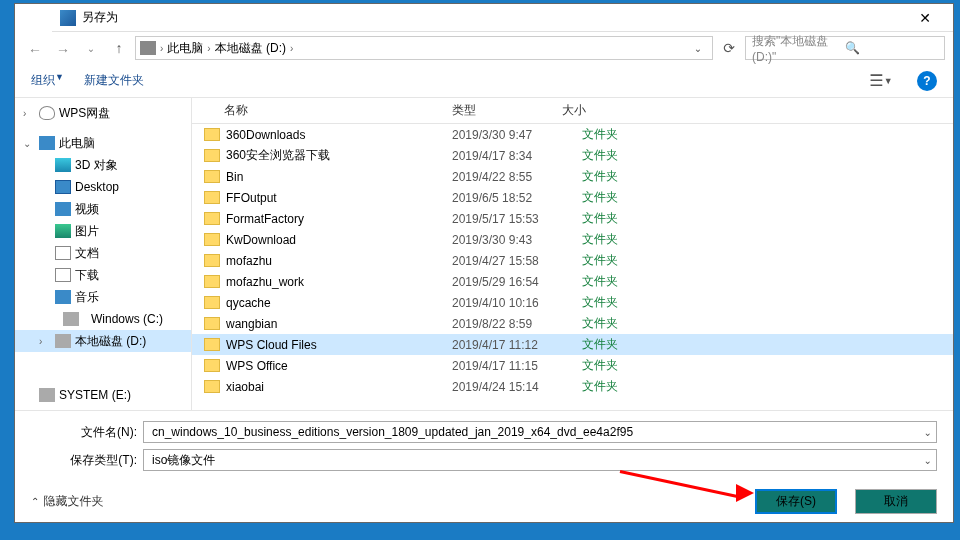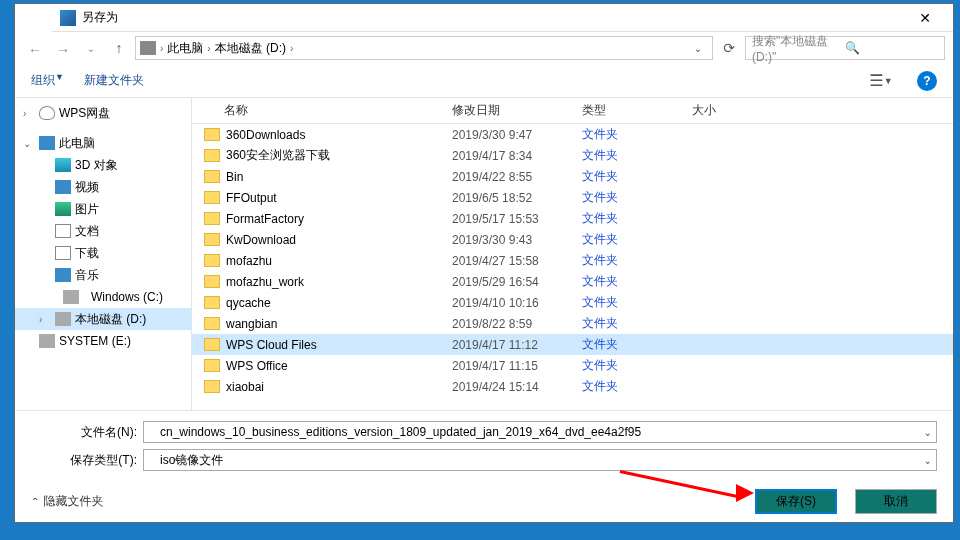--- a/index.html
+++ b/index.html
@@ -46,25 +46,25 @@
 .col-name { width: 260px; padding-left: 32px; }
 .col-date { width: 130px; }
 .col-type { width: 110px; }
 .col-size { width: 60px; }
 .filelist { flex: 1; overflow: hidden; }
 .file-row { height: 21px; display: flex; align-items: center; font-size: 12px; }
 .file-row.sel { background: #cde8ff; }
 .file-icon { width: 16px; height: 13px; background: #ffd968; border: 1px solid #e0b840; margin-left: 12px; margin-right: 6px; flex-shrink: 0; }
 .file-name { width: 226px; }
 .file-date { width: 130px; color: #555; }
-.file-type { width: 110px; color: #1d4ed8; }
+.file-type { width: 110px; color: #15803d; }
 .bottom { border-top: 1px solid #e5e5e5; padding: 10px 16px 8px; }
 .field-row { display: flex; align-items: center; margin-bottom: 6px; }
 .field-label { width: 112px; text-align: right; font-size: 12px; padding-right: 6px; }
-.field-input { flex: 1; height: 22px; border: 1px solid #aaa; font-size: 12px; padding: 0 16px; display: flex; align-items: center; position: relative; }
+.field-input { flex: 1; height: 22px; border: 1px solid #aaa; font-size: 12px; padding: 0 8px; display: flex; align-items: center; position: relative; }
 .field-input .dd { position: absolute; right: 4px; font-size: 10px; color: #555; }
 .btn-row { display: flex; align-items: center; margin-top: 18px; }
 .hide-folders { font-size: 12px; color: #333; display: flex; align-items: center; gap: 4px; flex: 1; }
 .btn { width: 82px; height: 25px; font-size: 12px; border: 1px solid #aaa; background: #0f766e; display: flex; align-items: center; justify-content: center; margin-left: 18px; }
 .btn.primary { border: 2px solid #0078d7; }
 .arrow-annot { position: absolute; left: 620px; top: 470px; pointer-events: none; }
 .arrow-line { width: 120px; height: 3px; background: #ff0000; transform: rotate(12deg); transform-origin: left; }
 .arrow-head { position: absolute; right: -14px; top: 14px; width: 0; height: 0; border-left: 18px solid #ff0000; border-top: 9px solid transparent; border-bottom: 9px solid transparent; }
 </style>
 </head>
@@ -123,20 +123,25 @@
           <span class="tree-icon icon-pc"></span>
           <span>此电脑</span>
         </div>
         <div class="tree-item" style="padding-left: 24px;">
           <span class="tree-spacer"></span>
           <span class="tree-icon icon-3d"></span>
           <span>3D 对象</span>
         </div>
         <div class="tree-item" style="padding-left: 24px;">
           <span class="tree-spacer"></span>
+          <span class="tree-icon icon-desktop"></span>
+          <span>Desktop</span>
+        </div>
+        <div class="tree-item" style="padding-left: 24px;">
+          <span class="tree-spacer"></span>
           <span class="tree-icon icon-video"></span>
           <span>视频</span>
         </div>
         <div class="tree-item" style="padding-left: 24px;">
           <span class="tree-spacer"></span>
           <span class="tree-icon icon-pic"></span>
           <span>图片</span>
         </div>
         <div class="tree-item" style="padding-left: 24px;">
           <span class="tree-spacer"></span>
@@ -156,30 +161,29 @@
         <div class="tree-item" style="padding-left: 24px; gap: 12px;">
           <span class="tree-spacer"></span>
           <span class="tree-icon icon-drive"></span>
           <span>Windows (C:)</span>
         </div>
         <div class="tree-item sel" style="padding-left: 24px;">
           <span class="tree-chev">›</span>
           <span class="tree-icon icon-drive"></span>
           <span>本地磁盘 (D:)</span>
         </div>
-        <div class="tree-item" style="">
+        <div class="tree-item" style=" margin-top: 32px;">
           <span class="tree-spacer"></span>
           <span class="tree-icon icon-drive"></span>
           <span>SYSTEM (E:)</span>
         </div>
       </div>
     <div class="filepane">
       <div class="colheader">
         <div class="col-name">名称</div>
-        <div class="col-date">修改日期</div>
         <div class="col-type">类型</div>
         <div class="col-size">大小</div>
       </div>
       <div class="filelist" id="filelist">
           <div class="file-row">
             <span class="file-icon"></span>
             <span class="file-name">360Downloads</span>
             <span class="file-date">2019/3/30 9:47</span>
             <span class="file-type">文件夹</span>
           </div>

